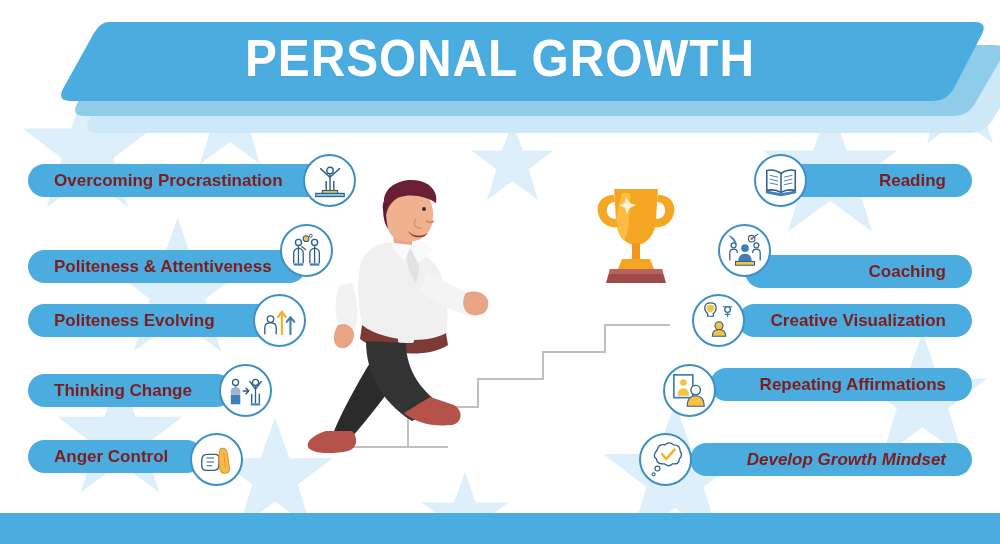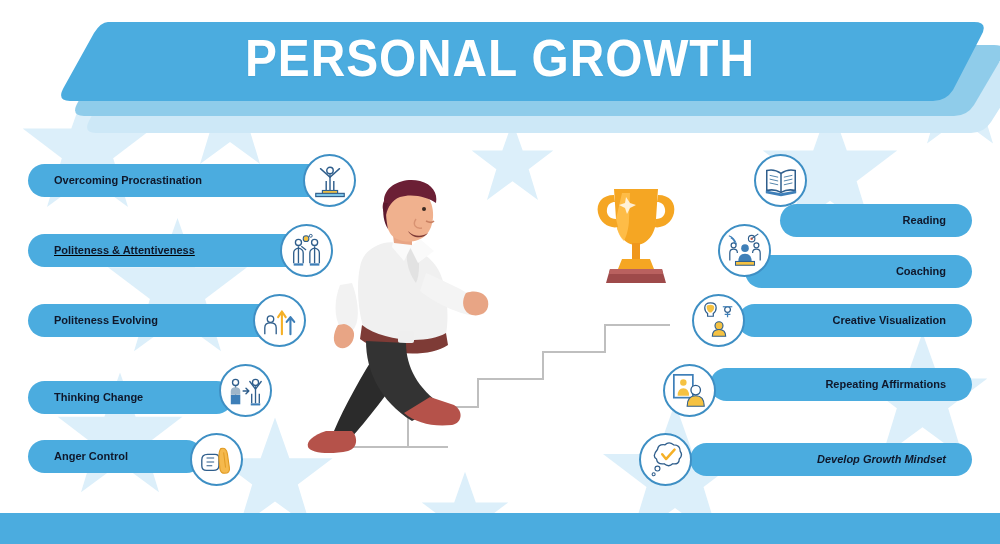--- a/index.html
+++ b/index.html
@@ -34,21 +34,21 @@
   }
 
   
   .pill{
     position:absolute;height:33px;border-radius:17px;
     background:#4BACDF;
     display:flex;align-items:center;
     z-index:5;
   }
   .pill .label{
-    color:#0f172a;font-weight:bold;font-size:11px;
+    color:#7f1d1d;font-weight:bold;font-size:17px;
     white-space:nowrap;line-height:1;
     font-family:"Liberation Sans", sans-serif;
   }
   .pill.left{justify-content:flex-start;}
   .pill.left .label{margin-left:26px;}
   .pill.right{justify-content:flex-end;}
   .pill.right .label{margin-right:26px;}
 
   .badge{
     position:absolute;width:53px;height:53px;border-radius:50%;
@@ -169,21 +169,21 @@
         <path d="M20,13 L20,30" stroke="#2F5E8C" stroke-width="1.5" fill="none"></path>
         <path d="M20,16 L10,7 M20,16 L30,7" stroke="#2F5E8C" stroke-width="1.5" fill="none" stroke-linecap="round"></path>
         <path d="M16,20 L16,30 M24,20 L24,30" stroke="#2F5E8C" stroke-width="1.5" fill="none"></path>
         <rect x="12" y="30" width="16" height="4" fill="#F5C242" stroke="#2F5E8C" stroke-width="1.2"></rect>
         <rect x="5" y="33" width="30" height="3.4" fill="#7EC4E8" stroke="#2F5E8C" stroke-width="1.2"></rect>
       </svg>
     </div>
   </div>
 
   <div class="item">
-    <div class="pill left" style="left:28px;top:234px;width:278px;text-decoration:underline;">
+    <div class="pill left" style="left:28px;top:250px;width:278px;">
       <span class="label">Politeness &amp; Attentiveness</span>
     </div>
     <div class="badge" style="left:280px;top:224px;">
       <svg width="38" height="38" viewBox="0 0 40 40">
         <circle cx="11" cy="11" r="3.2" fill="none" stroke="#2F5E8C" stroke-width="1.4"></circle>
         <path d="M11,15 L11,33 M6,33 L6,22 Q6,18 11,17 Q16,18 16,22 L16,33" stroke="#2F5E8C" stroke-width="1.4" fill="none"></path>
         <circle cx="28" cy="11" r="3.2" fill="none" stroke="#2F5E8C" stroke-width="1.4"></circle>
         <path d="M28,15 L28,33 M23,33 L23,22 Q23,18 28,17 Q33,18 33,22 L33,33" stroke="#2F5E8C" stroke-width="1.4" fill="none"></path>
         <rect x="6" y="33" width="10" height="2.4" fill="#3E7FB8"></rect>
         <rect x="23" y="33" width="10" height="2.4" fill="#3E7FB8"></rect>
@@ -202,21 +202,21 @@
       <svg width="38" height="38" viewBox="0 0 40 40">
         <circle cx="10" cy="18" r="3.4" fill="none" stroke="#2F5E8C" stroke-width="1.4"></circle>
         <path d="M4,34 L4,27 Q4,22 10,22 Q16,22 16,27 L16,34" stroke="#2F5E8C" stroke-width="1.4" fill="none"></path>
         <path d="M22,34 L22,10 M22,10 L18,16 M22,10 L26,16" stroke="#F5B026" stroke-width="2.2" fill="none" stroke-linecap="round"></path>
         <path d="M31,34 L31,16 M31,16 L27,21 M31,16 L35,21" stroke="#3E7FB8" stroke-width="2.2" fill="none" stroke-linecap="round"></path>
       </svg>
     </div>
   </div>
 
   <div class="item">
-    <div class="pill left" style="left:28px;top:374px;width:205px;margin-top:7px;">
+    <div class="pill left" style="left:28px;top:374px;width:205px;">
       <span class="label">Thinking Change</span>
     </div>
     <div class="badge" style="left:219px;top:364px;">
       <svg width="38" height="38" viewBox="0 0 40 40">
         <circle cx="9" cy="11" r="3.2" fill="none" stroke="#2F5E8C" stroke-width="1.4"></circle>
         <path d="M9,15 L9,24" stroke="#2F5E8C" stroke-width="1.4"></path>
         <path d="M4,24 L14,24 L14,34 L4,34 Z" fill="#3E7FB8"></path>
         <path d="M4,20 Q4,16 9,16 Q14,16 14,20 L14,24 L4,24 Z" fill="#9FB6C9"></path>
         <path d="M17,20 L23,20 M23,20 L20,17 M23,20 L20,23" stroke="#2F5E8C" stroke-width="1.5" fill="none" stroke-linecap="round"></path>
         <circle cx="30" cy="11" r="3.2" fill="none" stroke="#2F5E8C" stroke-width="1.4"></circle>
@@ -236,21 +236,21 @@
       <svg width="38" height="38" viewBox="0 0 40 40">
         <path d="M4,20 Q4,14 10,14 L18,14 Q22,14 22,18 L22,26 Q22,31 16,31 L9,31 Q4,31 4,26 Z" fill="#FFFFFF" stroke="#2F5E8C" stroke-width="1.4"></path>
         <path d="M9,18 L17,18 M9,22 L17,22 M9,26 L15,26" stroke="#2F5E8C" stroke-width="1.1"></path>
         <path d="M24,8 Q30,6 31,14 L33,28 Q34,34 28,34 Q24,34 23,29 L22,18 Q22,10 24,8 Z" fill="#F5B94D" stroke="#E09A22" stroke-width="1.2"></path>
         <path d="M27,12 L29,28" stroke="#E09A22" stroke-width="1"></path>
       </svg>
     </div>
   </div>
 
   <div class="item">
-    <div class="pill right" style="left:780px;top:164px;width:192px;margin-top:40px;">
+    <div class="pill right" style="left:780px;top:164px;width:192px;">
       <span class="label">Reading</span>
     </div>
     <div class="badge" style="left:754px;top:154px;">
       <svg width="38" height="38" viewBox="0 0 40 40">
         <path d="M20,12 Q13,7 5,9 L5,30 Q13,28 20,32 Q27,28 35,30 L35,9 Q27,7 20,12 Z" fill="#FFFFFF" stroke="#2F5E8C" stroke-width="1.6"></path>
         <path d="M20,12 L20,32" stroke="#2F5E8C" stroke-width="1.6"></path>
         <path d="M8,14 L17,16 M8,18 L17,20 M8,22 L17,24 M23,16 L32,14 M23,20 L32,18 M23,24 L32,22" stroke="#4C7FA8" stroke-width="1"></path>
         <path d="M4,30 L20,33 L36,30 L36,33 L20,36 L4,33 Z" fill="#3E7FB8"></path>
       </svg>
     </div>

